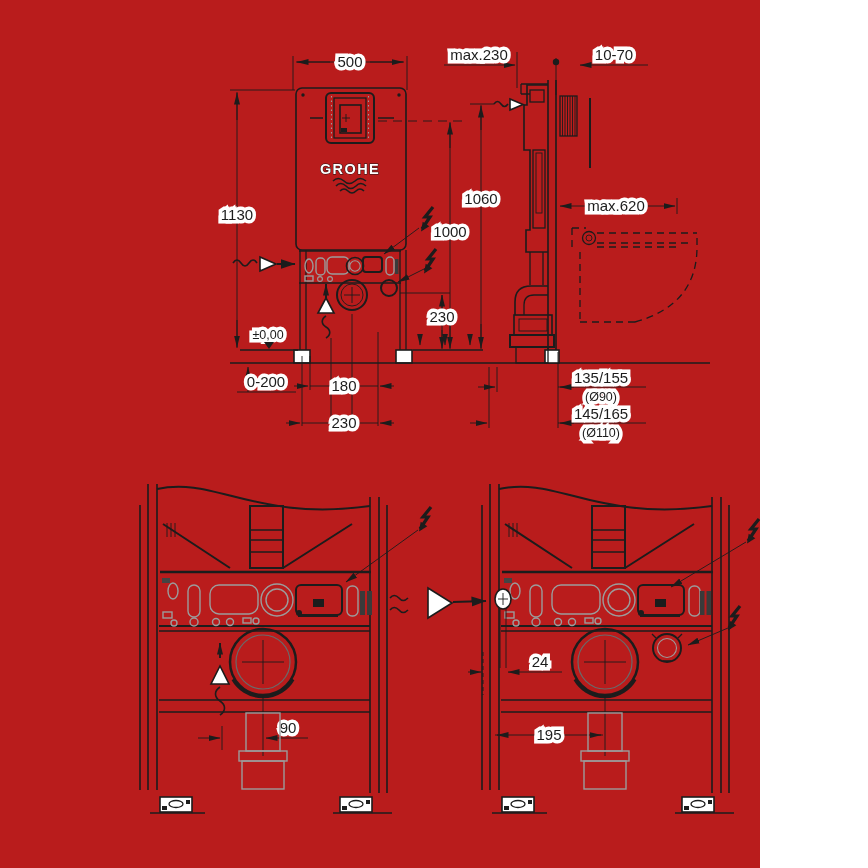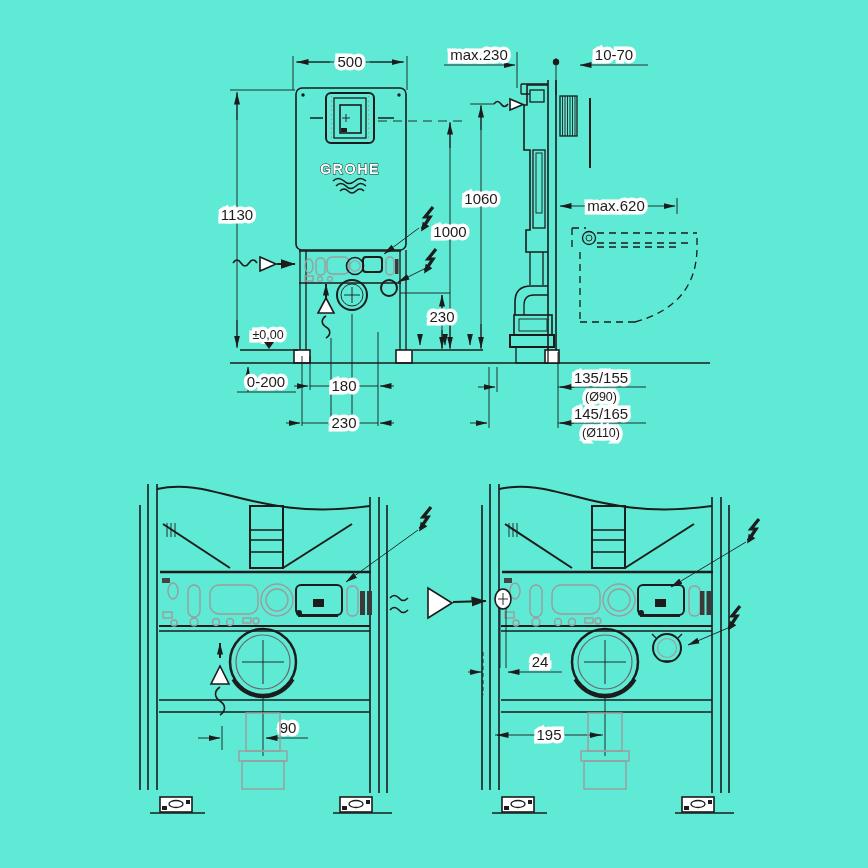--- a/index.html
+++ b/index.html
@@ -1,16 +1,16 @@
 <!DOCTYPE html>
 <html><head>
 <meta charset="utf-8">
 <style>
   html,body{margin:0;padding:0;background:#fff;}
-  .stage{position:relative;width:868px;height:868px;background:#5eead4;overflow:hidden;}
+  .stage{position:relative;width:760px;height:868px;background:#b91c1c;overflow:hidden;}
   svg text{font-family:"Liberation Sans",sans-serif;fill:#1c1c1c;}
   .dim{font-size:15px;}
   .dimsm{font-size:12.5px;}
   .halo{paint-order:stroke fill;stroke:#fff;stroke-width:7px;}
   .logo{font-size:14.5px;font-weight:bold;letter-spacing:1.4px;fill:#fff;stroke:#161616;stroke-width:0.95;paint-order:stroke fill;}
   .ln{stroke:#1c1c1c;fill:none;stroke-width:1.3;}
   .ln16{stroke:#1c1c1c;fill:none;stroke-width:1.6;}
   .ln2{stroke:#1c1c1c;fill:none;stroke-width:2;}
   .ln25{stroke:#1c1c1c;fill:none;stroke-width:2.5;}
   .thin{stroke:#1c1c1c;fill:none;stroke-width:0.9;}

